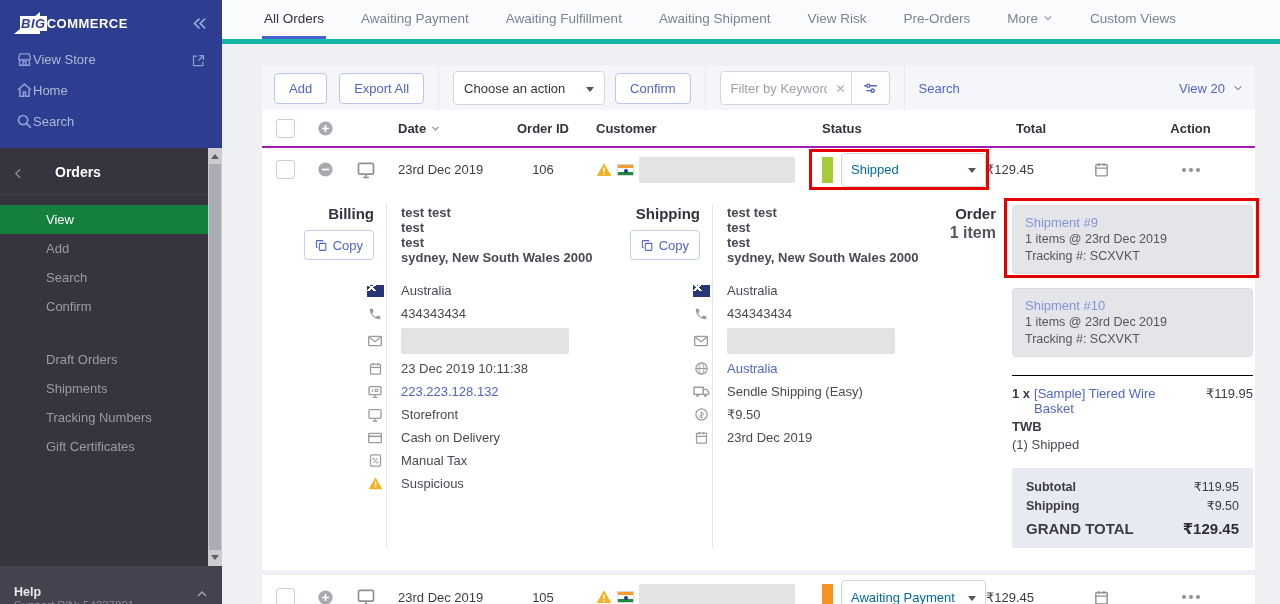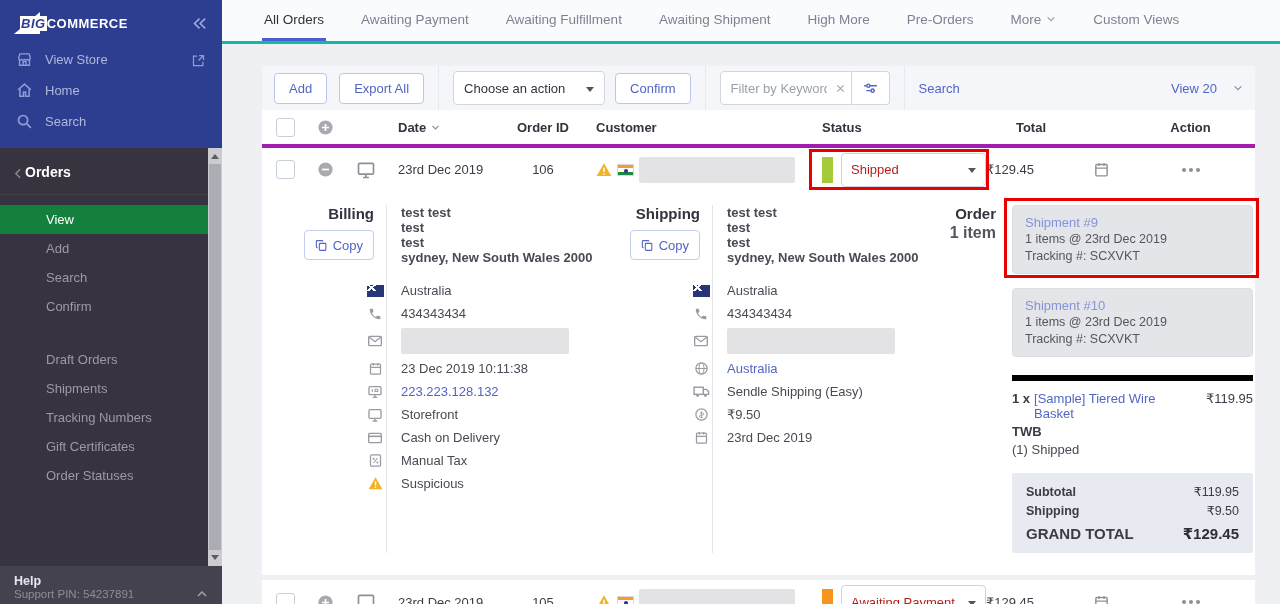--- a/index.html
+++ b/index.html
@@ -8,79 +8,79 @@
 
   
   .sidebar { position:absolute; left:0; top:0; width:222px; height:604px; background:#37343f; }
   .sb-blue { background:#2d3e90; height:148px; padding-top:10px; position:relative; }
   .logo-row { display:flex; align-items:center; padding:2px 14px 10px 14px; }
   .logo { display:flex; align-items:center; flex:1; }
   .logo-tri { width:0; height:0; border-left:26px solid transparent; border-bottom:22px solid #fff; position:relative; margin-right:-20px; }
   .logo-big { position:relative; color:#fff; font-weight:bold; font-size:13px; letter-spacing:.5px; }
   .logo-big .big { color:#2d3e90; background:#fff; padding:0 1px; font-style:italic; }
   .collapse-btn { color:#9aa7e0; cursor:pointer; display:flex; }
-  .sb-nav-item { display:flex; align-items:center; gap:12px; padding:7px 16px; color:#b0b8da; cursor:pointer; }
+  .sb-nav-item { display:flex; align-items:center; padding:7px 16px; color:#b0b8da; cursor:pointer; }
   .sb-nav-item .ic { color:#8e9bd4; }
   .sb-nav-item .trail { margin-left:auto; color:#8e9bd4; }
   .sb-dark { position:relative; height:418px; }
-  .orders-head { display:flex; align-items:center; gap:0; padding:16px 16px 14px 12px; color:#fff; border-bottom:1px solid #413e4b; }
+  .orders-head { display:flex; align-items:center; gap:30px; padding:16px 16px 14px 12px; color:#fff; border-bottom:1px solid #413e4b; }
   .orders-head .chev { color:#8f8c9b; }
   .orders-title { font-weight:bold; font-size:14px; }
   .sb-menu { padding-top:10px; }
   .sb-item { padding:6px 16px 6px 46px; color:#9d9aa8; cursor:pointer; line-height:17px; }
   .sb-item.active { background:#15803d; color:#fff; }
   .sb-menu-gap { height:24px; }
   .sb-scroll { position:absolute; right:0; top:0; bottom:0; width:14px; background:#cbcbd0; }
   .sb-thumb { position:absolute; left:1px; right:1px; top:16px; bottom:16px; background:#acacb4; }
   .sb-arrow { position:absolute; left:3px; width:0; height:0; border-left:4px solid transparent; border-right:4px solid transparent; }
   .sb-arrow.up { top:6px; border-bottom:5px solid #5c5c64; }
   .sb-arrow.down { bottom:6px; border-top:5px solid #5c5c64; }
-  .sb-help { position:absolute; left:0; right:0; bottom:0; height:38px; background:#454250; padding:4px 14px; display:flex; align-items:flex-end; }
+  .sb-help { position:absolute; left:0; right:0; bottom:0; height:38px; background:#454250; padding:19px 14px; display:flex; align-items:flex-start; }
   .help-text .t { color:#e8e7ec; font-weight:bold; font-size:12.5px; }
   .help-text .p { color:#8f8c99; font-size:11.5px; }
   .help-chev { margin-left:auto; color:#a4a1ae; }
 
   
   .main { position:absolute; left:222px; top:0; right:0; bottom:0; }
-  .tabbar { height:44px; background:#fafbfd; border-bottom:3px solid #14b8a6; display:flex; padding-left:40px; }
+  .tabbar { height:44px; background:#fafbfd; border-bottom:5px solid #14b8a6; display:flex; padding-left:40px; }
   .tab { display:flex; align-items:center; gap:5px; padding:0 2px; margin-right:33px; color:#7c8291; cursor:pointer; border-bottom:3px solid transparent; font-size:13.5px; }
   .tab.active { color:#33323d; border-bottom-color:#4a5fd0; }
   .tab .ic { color:#9aa0ac; }
 
   .panel { margin:22px 0 0 40px; width:993px; }
   .toolbar { height:44px; background:#f5f6f9; display:flex; align-items:center; padding:0 12px; }
   .btn { background:#fff; border:1px solid #bcc6ea; color:#5265c4; border-radius:4px; height:31px; padding:0 14px; font-size:13px; cursor:pointer; font-family:inherit; }
   .btn + .btn { margin-left:12px; }
   .tb-sep { width:1px; height:44px; background:#e7e9ef; margin:0 14px; }
   .fake-select { background:#fff; border:1px solid #d2d6df; border-radius:4px; height:34px; width:152px; display:flex; align-items:center; padding:0 10px; color:#33323d; cursor:pointer; }
   .fake-select .caret { margin-left:auto; color:#55545e; }
   .confirm { margin-left:10px; }
   .filter-group { display:flex; }
   .filter-input-wrap { position:relative; }
   .filter-input { height:34px; width:132px; border:1px solid #d2d6df; border-radius:4px 0 0 4px; padding:0 24px 0 10px; font-size:13px; color:#33323d; font-family:inherit; background:#fff; }
   .filter-input::placeholder { color:#9aa0ab; }
   .filter-clear { position:absolute; right:6px; top:9px; color:#9aa0ab; cursor:pointer; }
   .filter-btn { width:38px; height:34px; border:1px solid #d2d6df; border-left:none; border-radius:0 4px 4px 0; background:#fff; display:flex; align-items:center; justify-content:center; color:#5265c4; cursor:pointer; }
   .link { color:#5265c4; cursor:pointer; }
-  .view-link { margin-left:auto; display:flex; align-items:center; gap:16px; }
+  .view-link { margin-left:auto; display:flex; align-items:center; gap:8px; }
   .view-link .caret { color:#8b90a0; }
 
   
   .tgrid { display:grid; grid-template-columns:44px 38px 44px 110px 90px 230px 168px 90px 50px 1fr; align-items:center; background:#fff; }
-  .thead { height:38px; font-weight:bold; color:#34323e; border-bottom:4px solid #a21caf; }
+  .thead { height:38px; font-weight:bold; color:#34323e; border-bottom:2px solid #a21caf; }
   .trow { height:43px; }
   .row-gap { height:5px; background:#eef0f4; }
   .cb { width:19px; height:19px; border:1px solid #c9cedb; border-radius:3px; background:#fff; margin-left:14px; cursor:pointer; }
   .cell-center { justify-self:center; }
   .cell-date { padding-left:10px; display:flex; align-items:center; gap:5px; }
   .cell-cust { display:flex; align-items:center; gap:5px; padding-left:8px; }
   .redact { background:#e3e3e5; border-radius:2px; height:26px; flex:1; max-width:156px; }
   .cell-status { align-self:stretch; display:flex; align-items:center; gap:8px; padding-left:4px; position:relative; }
   .status-sq { width:11px; height:26px; flex:none; }
-  .status-select { background:#fff; border:1px solid #cfd3dc; border-radius:4px; height:34px; width:145px; display:flex; align-items:center; padding:0 9px; color:#b91c1c; cursor:pointer; }
+  .status-select { background:#fff; border:1px solid #cfd3dc; border-radius:4px; height:34px; width:145px; display:flex; align-items:center; padding:0 9px; color:#0369a1; cursor:pointer; }
   .status-select .caret { margin-left:auto; color:#55545e; }
   .cell-total { text-align:right; padding-right:44px; color:#3c3b47; }
   .caret-dn { color:#8b90a0; }
   .hl-status { position:absolute; top:1px; bottom:1px; left:-9px; right:-3px; border:3px solid #e60100; pointer-events:none; z-index:4; }
 
   
   .detail { background:#fff; display:flex; padding:14px 2px 22px 36px; }
   .pair { display:flex; }
   .pair-label { width:88px; text-align:right; padding-right:12px; flex:none; }
   .pair-label h3 { font-size:15px; color:#34323e; }
@@ -96,21 +96,21 @@
 
   .order-label { width:78px; text-align:right; padding-right:16px; flex:none; }
   .order-label h3 { font-size:15px; color:#34323e; }
   .order-label .count { font-size:16px; color:#55545e; font-weight:bold; margin-top:2px; }
   .order-content { flex:1; max-width:274px; }
   .ship-box { background:#e4e5e8; border:1px solid #dcdde0; border-radius:4px; padding:8px 12px; margin-bottom:14px; }
   .ship-box .sb-title { color:#8593d8; cursor:pointer; line-height:17px; }
   .ship-box .sb-line { color:#55555e; line-height:17px; font-size:12.5px; }
   .hl-ship-wrap { position:relative; }
   .hl-ship { position:absolute; inset:-7px -6px -4px -8px; border:3px solid #e60100; pointer-events:none; z-index:4; }
-  .prod { border-top:6px solid #000000; padding-top:10px; margin-top:18px; }
+  .prod { border-top:1px solid #000000; padding-top:10px; margin-top:18px; }
   .prod-line1 { display:flex; }
   .prod-qty { font-weight:bold; margin-right:4px; }
   .prod-name { color:#5265c4; cursor:pointer; flex:1; }
   .prod-price { margin-left:8px; }
   .prod-sku { font-weight:bold; margin-top:3px; }
   .prod-status { margin-top:3px; color:#4a4954; }
   .totals { background:#e8eaf2; border-radius:2px; margin-top:16px; padding:10px 14px; }
   .totals .trow2 { display:flex; justify-content:space-between; line-height:19px; font-size:12.5px; }
   .totals .trow2 .l { font-weight:bold; color:#3c3b47; }
   .totals .grand { font-size:15px; font-weight:bold; margin-top:3px; color:#2f2e38; }
@@ -282,21 +282,20 @@
     <div class="sb-menu">
       <div class="sb-item active">View</div>
       <div class="sb-item">Add</div>
       <div class="sb-item">Search</div>
       <div class="sb-item">Confirm</div>
       <div class="sb-menu-gap"></div>
       <div class="sb-item">Draft Orders</div>
       <div class="sb-item">Shipments</div>
       <div class="sb-item">Tracking Numbers</div>
       <div class="sb-item">Gift Certificates</div>
-      <div class="sb-item">Order Statuses</div>
     </div>
     <div class="sb-scroll">
       <span class="sb-arrow up"></span>
       <div class="sb-thumb"></div>
       <span class="sb-arrow down"></span>
     </div>
   </div>
 
   <div class="sb-help">
     <div class="help-text">
@@ -318,21 +317,21 @@
     <div class="tab">
         <span>Awaiting Payment</span>
       </div>
     <div class="tab">
         <span>Awaiting Fulfillment</span>
       </div>
     <div class="tab">
         <span>Awaiting Shipment</span>
       </div>
     <div class="tab">
-        <span>High More</span>
+        <span>View Risk</span>
       </div>
     <div class="tab">
         <span>Pre-Orders</span>
       </div>
     <div class="tab">
         <span>More</span>
         <svg class="ic" width="10" height="10">
           <use href="#i-chev-d"></use>
         </svg>
       </div>

